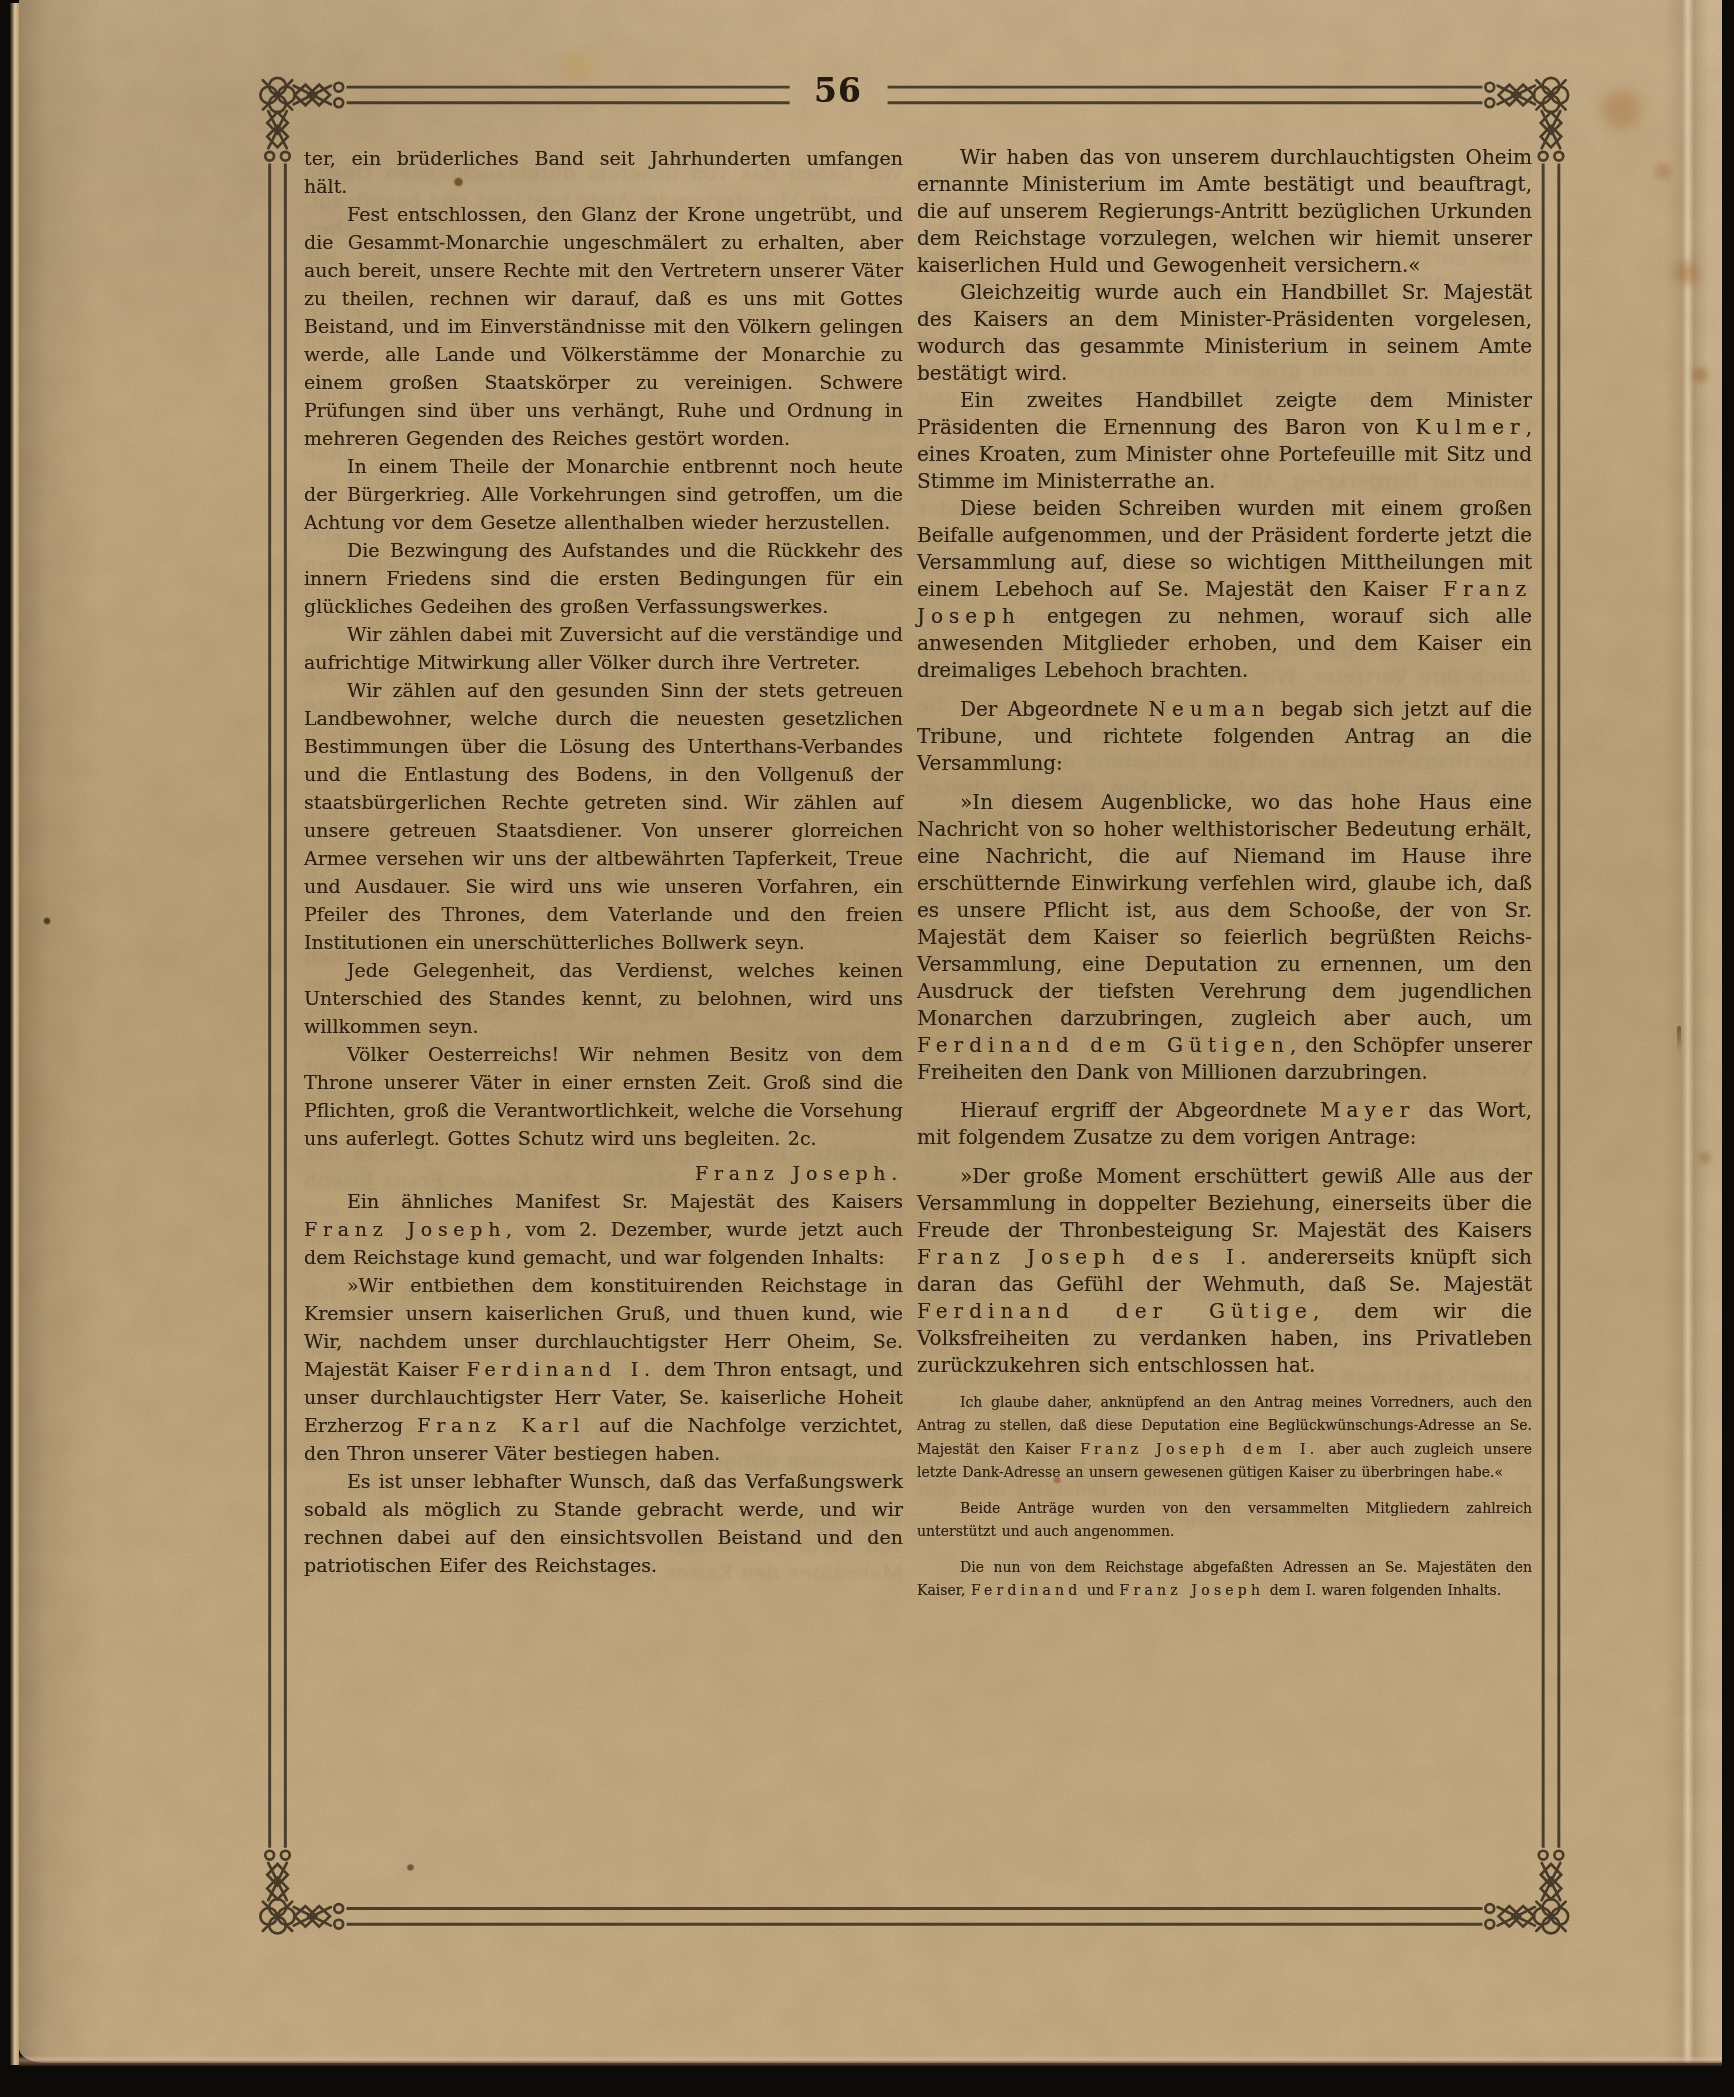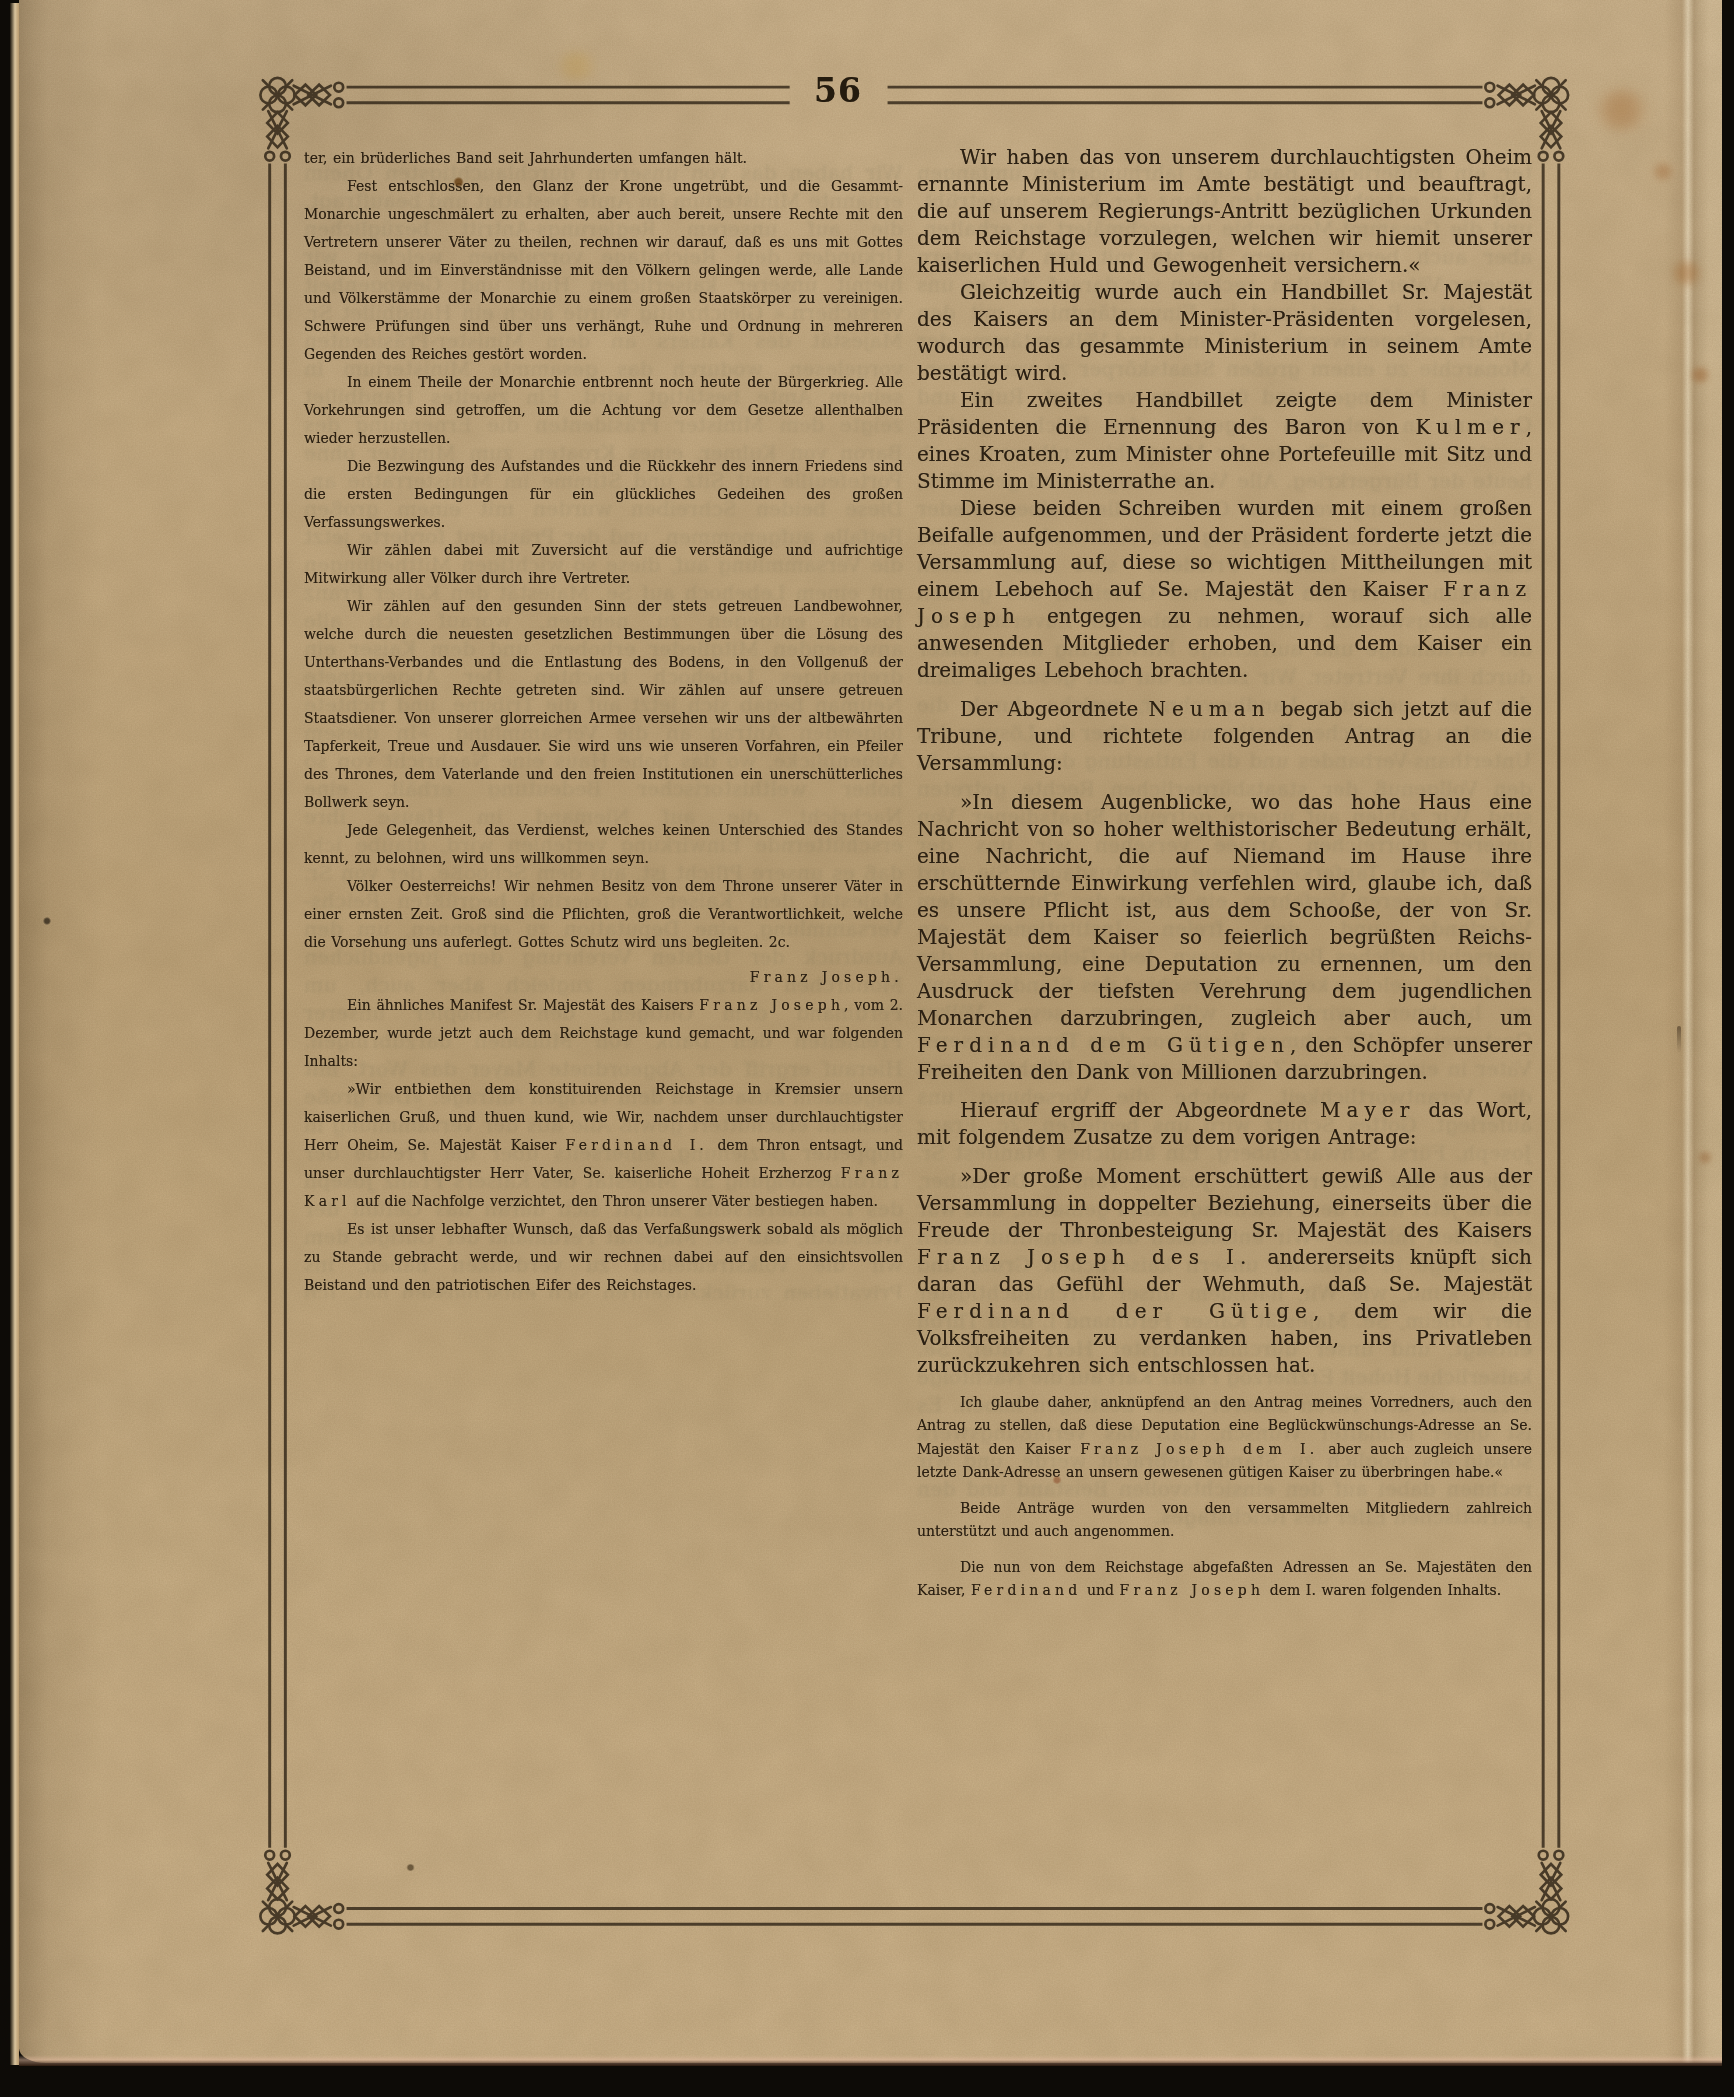--- a/index.html
+++ b/index.html
@@ -57,21 +57,21 @@
     opacity:.11;color:#49523d;
     font-size:20.6px;line-height:28px;text-align:justify;
     overflow:hidden;pointer-events:none;
   }
 
   .para{
     margin:0;text-align:justify;color:#2b2013;
     text-shadow:0 0 0.5px rgba(43,32,19,.55);
     word-spacing:.08em;
   }
-  .col-left  .para{font-size:14px;line-height:28px;}
+  .col-left  .para{font-size:19px;line-height:28px;}
   .col-right .para{font-size:20px;line-height:27px;}
   .col-right .para.small{font-size:14px;line-height:23.5px;}
   .para.indent{text-indent:43px;}
   .para.gap{margin-top:11.8px;}
   .para.sig{margin-top:6.9px;margin-left:23.5px;text-align:right;}
   .para.center{text-align:center;margin-top:5.9px;margin-bottom:30px;}
   .sperr{letter-spacing:.3em;}
 
   .spot{position:absolute;border-radius:50%;pointer-events:none;z-index:6;}
 </style>

